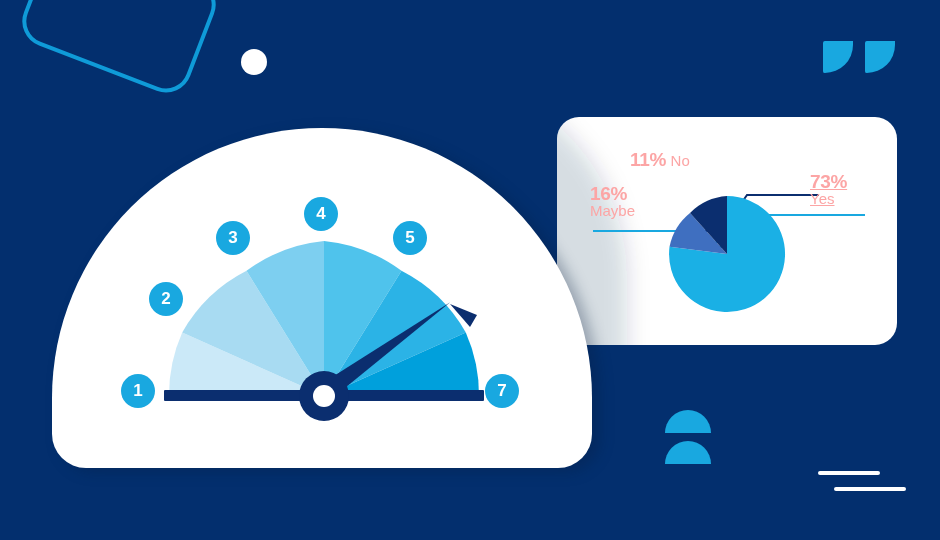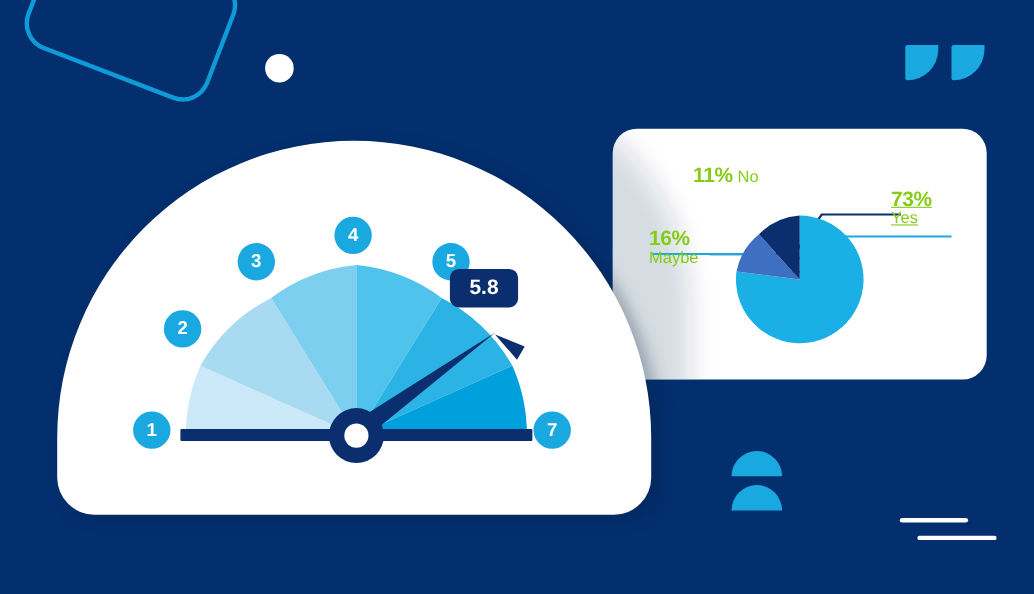--- a/index.html
+++ b/index.html
@@ -98,36 +98,36 @@
   .pie-card-inner {
     position: absolute;
     inset: 0;
     overflow: hidden;
     border-radius: 22px;
   }
   .pie-svg { position: absolute; left: 0; top: 0; }
 
   .pie-label {
     position: absolute;
-    color: #84cc16;
+    color: #fca5a5;
     line-height: 1.02;
     white-space: nowrap;
   }
   .pie-label .pct {
     font-size: 19px;
     font-weight: bold;
     letter-spacing: -0.3px;
   }
   .pie-label .nm {
     font-size: 15px;
     font-weight: normal;
   }
   .lbl-no    { left: 630px; top: 150px; }
   .lbl-no .pct, .lbl-no .nm { display: inline; }
-  .lbl-maybe { left: 590px; top: 184px; margin-top: 24px; }
+  .lbl-maybe { left: 590px; top: 184px; }
   .lbl-yes   { left: 810px; top: 172px; text-decoration: underline; }
 
   
   .gauge-shadow {
     position: absolute;
     left: 60px;
     top: 132px;
     width: 540px;
     height: 340px;
     border-top-left-radius: 270px 270px;
@@ -279,15 +279,14 @@
 
     <div class="tick" style="left:86px;  top:263px;">1</div>
     <div class="tick" style="left:114px; top:171px;">2</div>
     <div class="tick" style="left:181px; top:110px;">3</div>
     <div class="tick" style="left:269px; top:86px;">4</div>
     <div class="tick" style="left:358px; top:110px;">5</div>
     <div class="tick" style="left:450px; top:263px;">7</div>
 
   </div>
 
-  <div class="badge">5.8</div>
 
 </div>
 
 </body></html>

